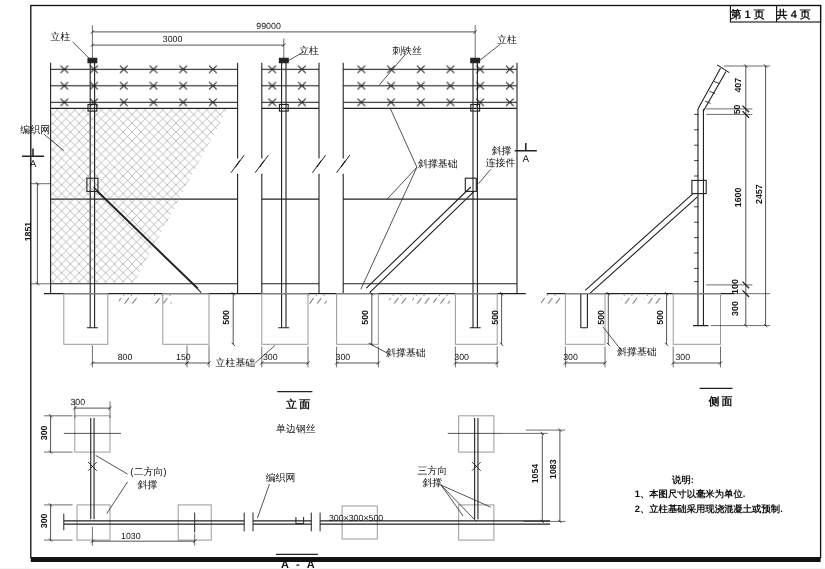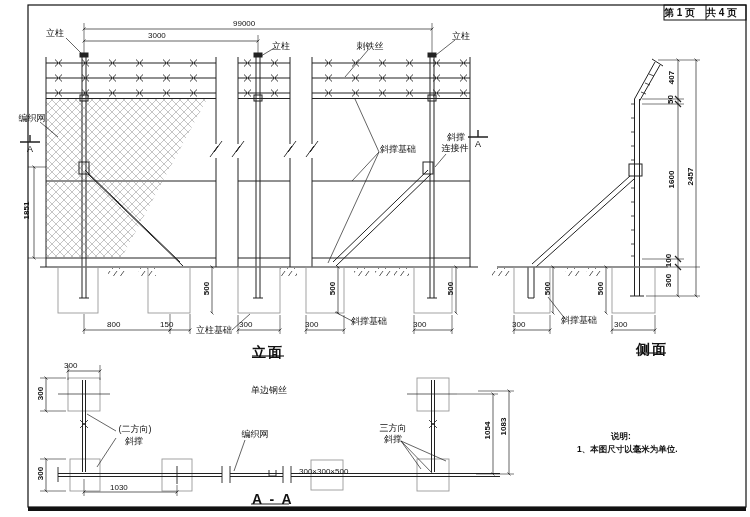--- a/index.html
+++ b/index.html
@@ -3,21 +3,21 @@
 <meta charset="utf-8">
 <style>
   html,body{margin:0;padding:0;background:#e8e8e8;}
   #page{position:relative;width:750px;height:517px;background:#ffffff;overflow:hidden;
         font-family:"Liberation Sans","DejaVu Sans",sans-serif;color:#111;}
   #page svg{position:absolute;left:0;top:0;}
   .txt{position:absolute;white-space:nowrap;color:#111;}
   .hd{font-size:8px;font-weight:normal;text-align:left;}
   .vt{font-size:8px;font-weight:bold;width:40px;text-align:center;transform:rotate(-90deg);}
   .lbl{font-size:9px;font-weight:normal;text-align:center;}
-  .ttl{font-size:14px;font-weight:bold;letter-spacing:2px;text-align:right;}
+  .ttl{font-size:10px;font-weight:bold;letter-spacing:2px;text-align:right;margin-top:17px;}
   .note{font-size:8.5px;font-weight:bold;}
   .sheet{font-size:10px;font-weight:bold;}
 </style>
 </head>
 <body>
 
 <div id="page">
 
 <svg width="750" height="517" viewBox="0 0 750 517">
   <defs>
@@ -272,14 +272,15 @@
   <span class="txt lbl" style="left:377px;top:422px;width:32px;">三方向</span>
   <span class="txt lbl" style="left:380px;top:433px;width:26px;">斜撑</span>
   <span class="txt hd" style="left:299px;top:467px;width:58px;">300×300×500</span>
   <span class="txt hd" style="left:110px;top:483px;width:40px;">1030</span>
   <span class="txt vt" style="left:467px;top:426px;">1054</span>
   <span class="txt vt" style="left:483px;top:422px;">1083</span>
   <span class="txt ttl" style="left:252px;top:491px;width:36px;">A - A</span>
 
   <span class="txt note" style="left:563px;top:431px;margin-left:48px;">说明:</span>
   <span class="txt note" style="left:577px;top:444px;">1、本图尺寸以毫米为单位.</span>
+  <span class="txt note" style="left:577px;top:457px;">2、立柱基础采用现浇混凝土或预制.</span>
 
 </div>
 
 </body></html>

